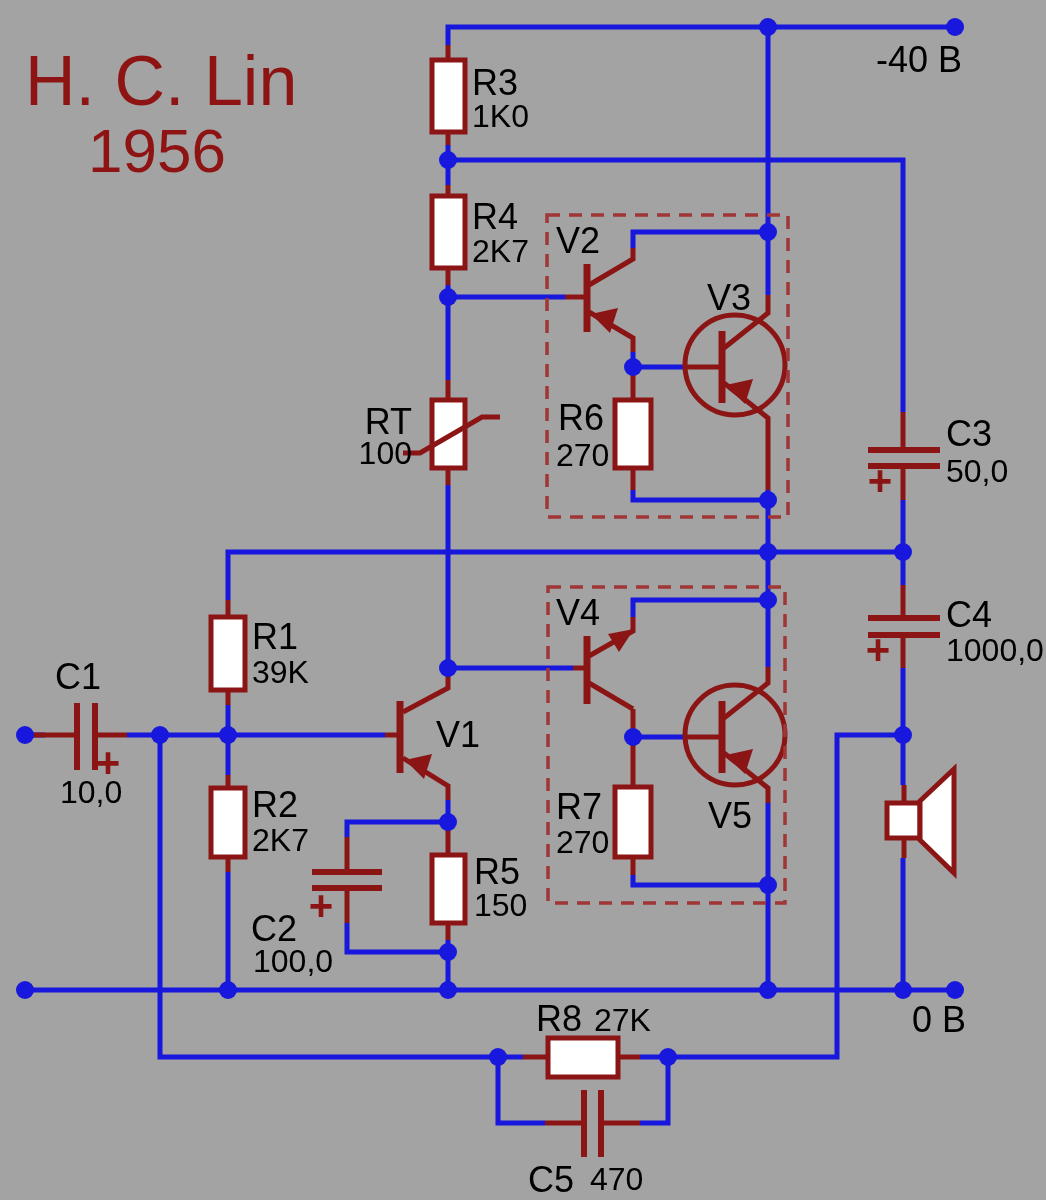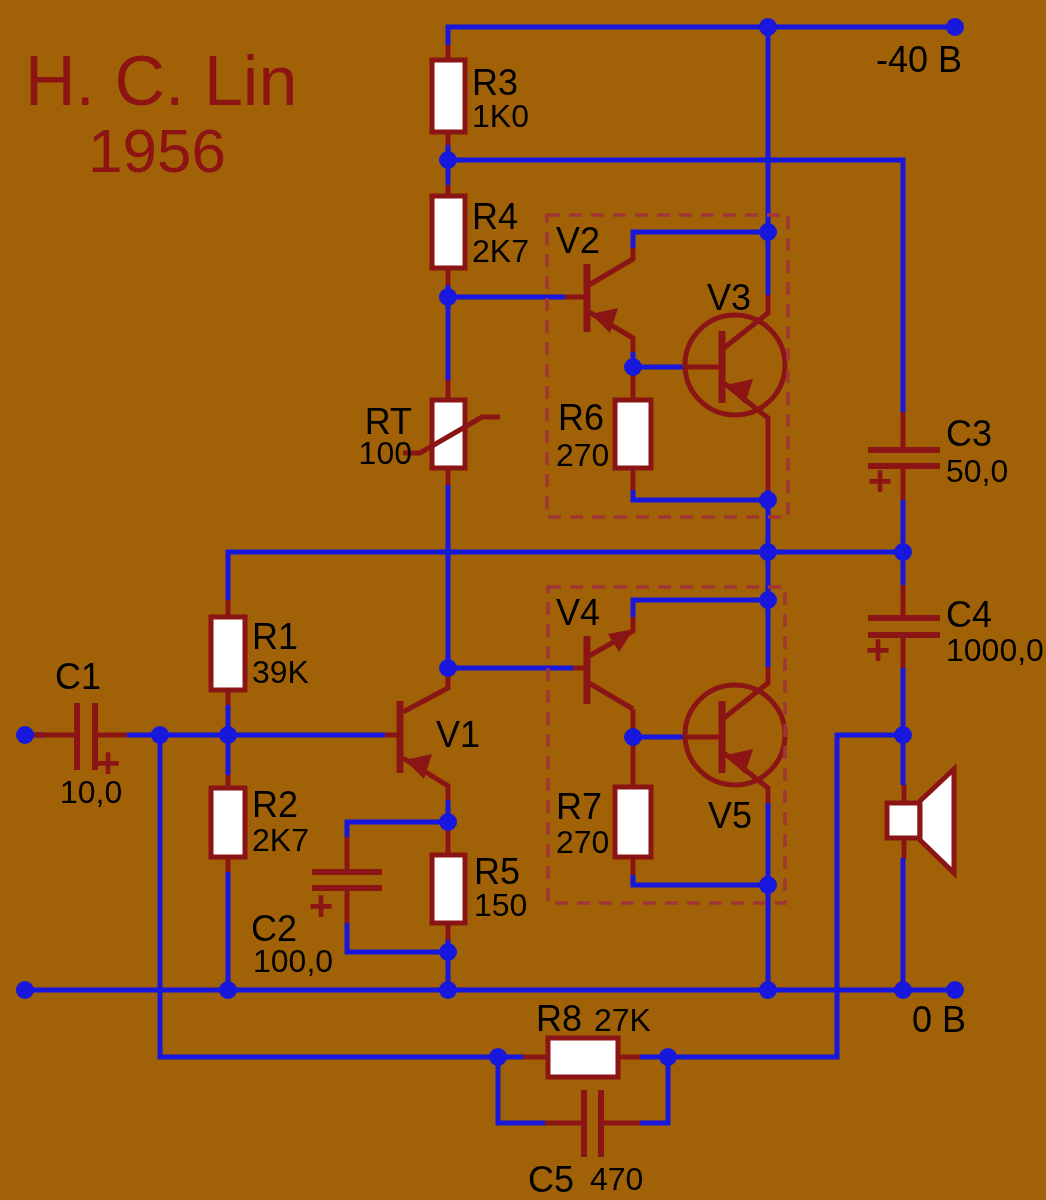--- a/index.html
+++ b/index.html
@@ -1,16 +1,16 @@
 <!DOCTYPE html>
 <html><head>
 <meta charset="utf-8">
 <style>
   html,body{margin:0;padding:0;background:#ffffff;}
-  .stage{width:1046px;height:1200px;position:relative;background:#a16207;}
+  .stage{width:1046px;height:1200px;position:relative;background:#a3a3a3;}
   svg{display:block;}
   .wire{stroke:#1717dd;stroke-width:5;fill:none;}
   .comp{stroke:#8b1515;stroke-width:5;fill:none;}
   .plate{stroke:#8b1515;stroke-width:6;fill:none;}
   .body{stroke:#8b1515;stroke-width:5;fill:#ffffff;}
   .bar{stroke:#8b1515;stroke-width:7;fill:none;}
   .arrow{fill:#8b1515;stroke:none;}
   .dot{fill:#1717dd;stroke:none;}
   .dashed{stroke:#a03636;stroke-width:3.5;fill:none;stroke-dasharray:13 9;}
   text{font-family:"Liberation Sans",sans-serif;}

